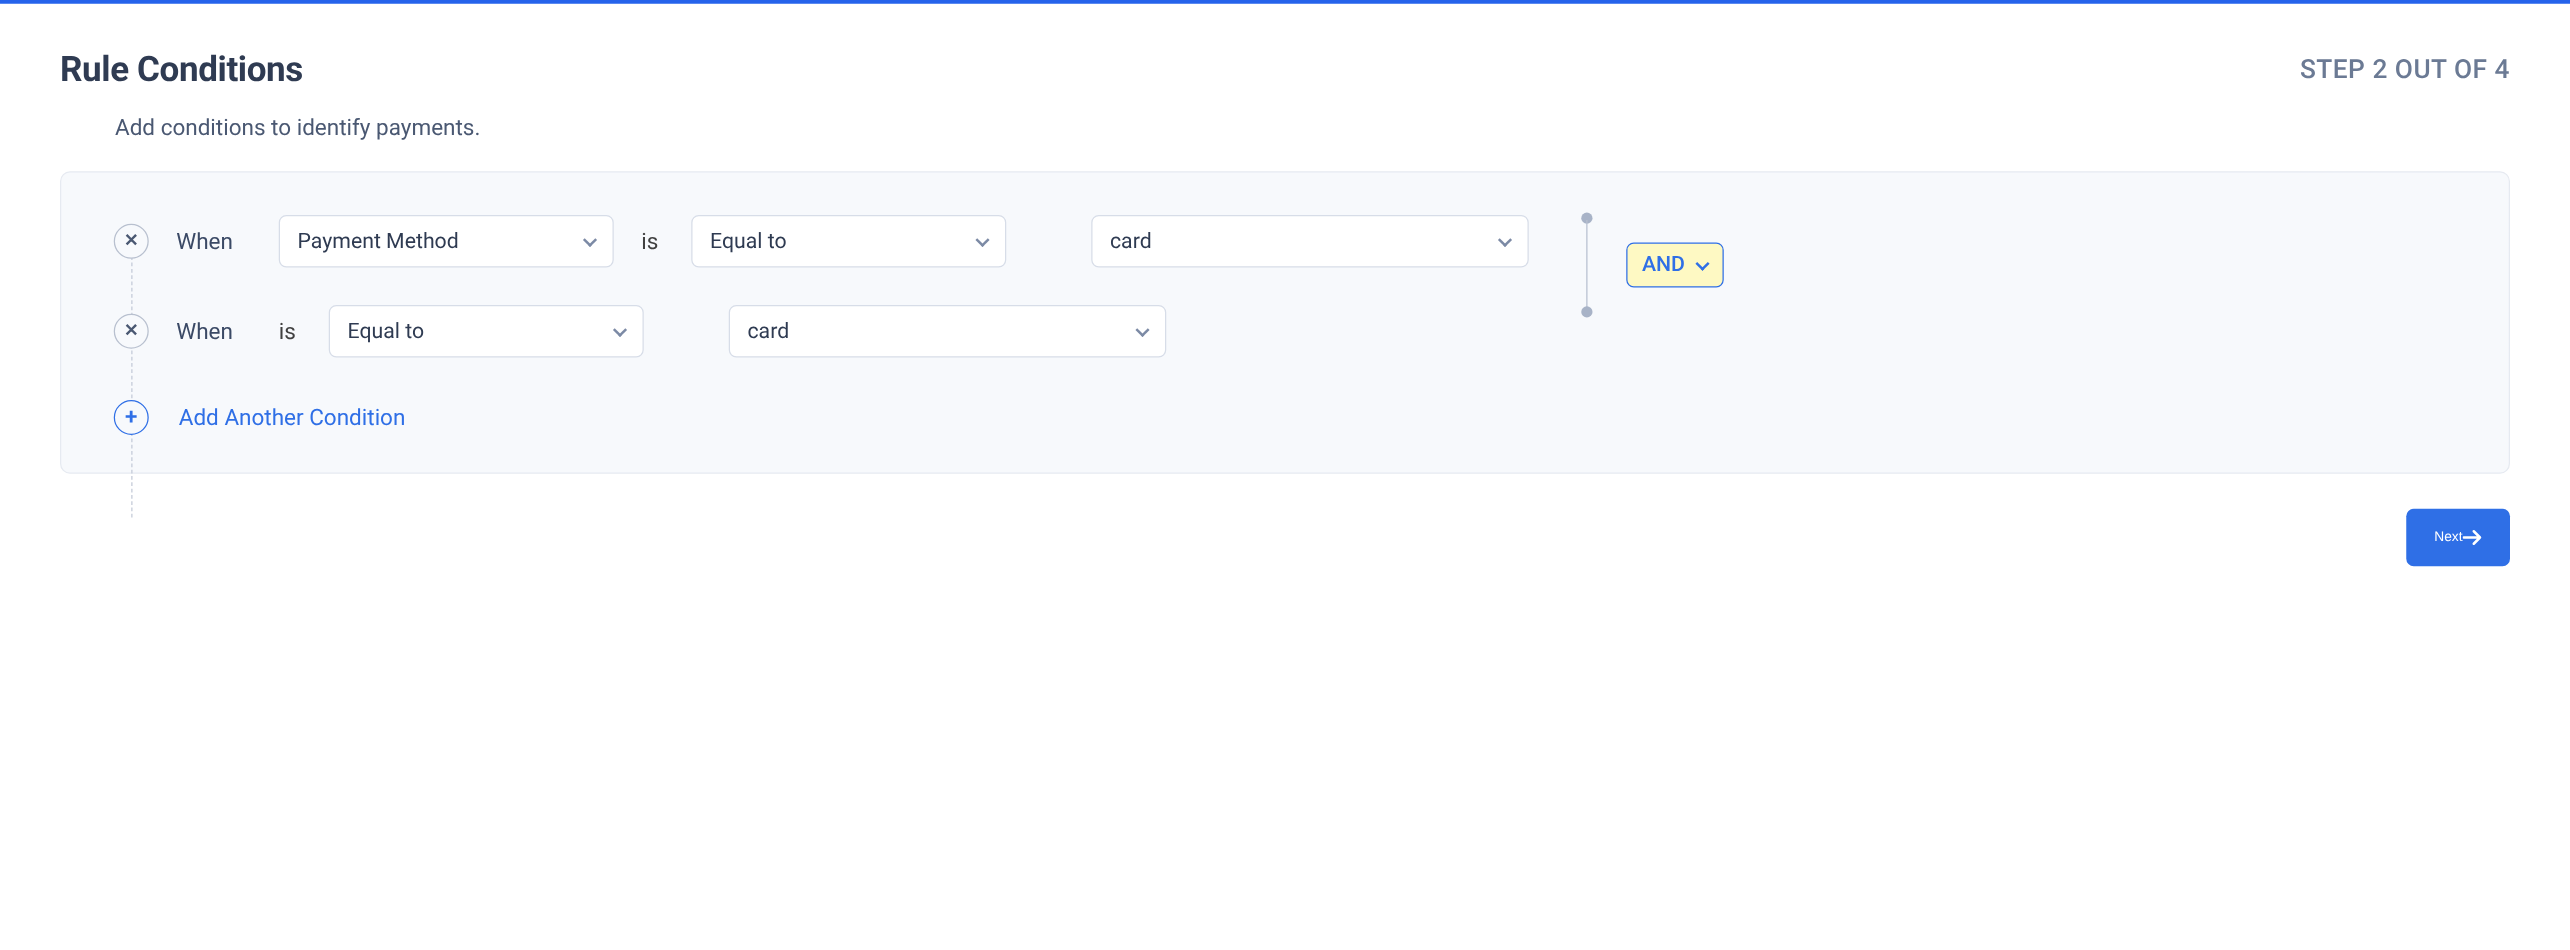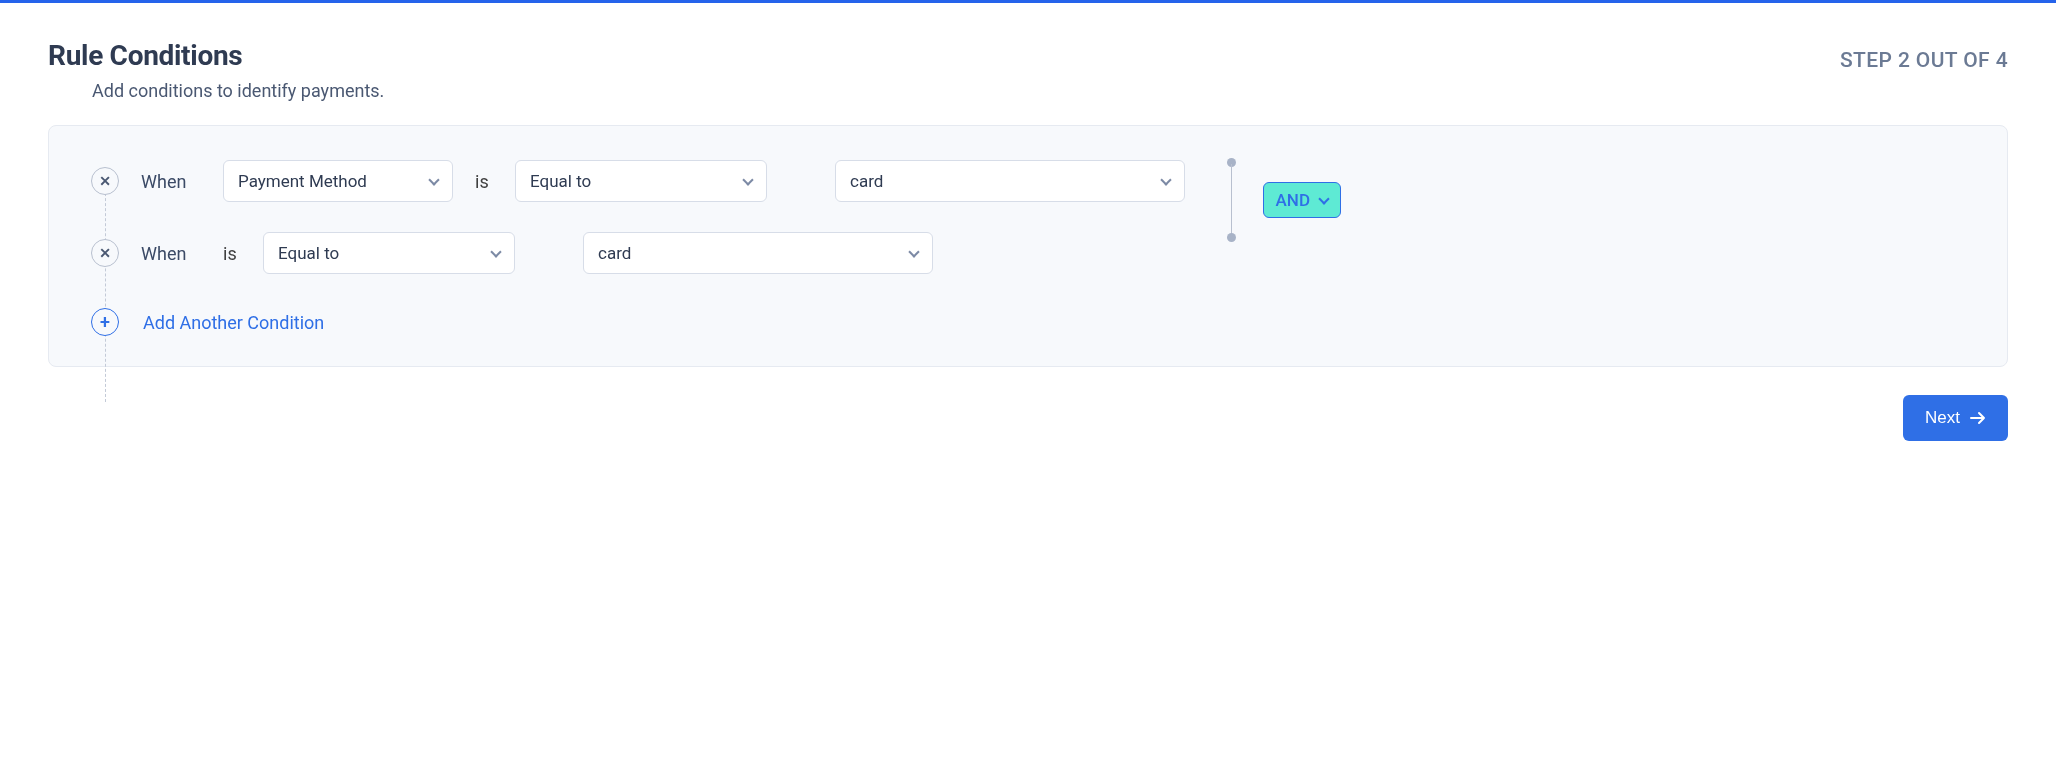--- a/index.html
+++ b/index.html
@@ -1,53 +1,53 @@
 <!DOCTYPE html>
 <html><head>
   <meta charset="utf-8">
   <style>
     * { box-sizing: border-box; margin: 0; padding: 0; }
     body { font-family: -apple-system, BlinkMacSystemFont, "Segoe UI", Roboto, "Helvetica Neue", Arial, sans-serif; background: #fff; color: #3b4a66; padding: 0; }
     .page { border-top: 3px solid #2563eb; padding: 36px 48px 32px 48px; }
-    .header { display: flex; justify-content: space-between; align-items: flex-end; margin-bottom: 8px; }
+    .header { display: flex; justify-content: space-between; align-items: center; margin-bottom: 20px; }
     .title { font-size: 28px; font-weight: 700; color: #2f3b52; letter-spacing: -0.3px; }
     .step { color: #6b7a94; font-size: 21px; letter-spacing: 0.4px; font-weight: 500; }
     .subtitle { color: #4a5872; font-size: 18px; margin-top: 6px; margin-bottom: 24px; font-weight: 400; margin-left: 44px; }
     .panel { background: #f7f9fc; border: 1px solid #e6eaf1; border-radius: 8px; padding: 34px 42px 30px 42px; position: relative; }
     .timeline-line { position: absolute; left: 14px; top: 18px; width: 0; border-left: 1.5px dashed #c3cad7; height: calc(100% + 48px); z-index: 0; }
     .row { display: flex; align-items: center; gap: 22px; position: relative; z-index: 1; }
     .row + .row { margin-top: 30px; }
     .marker { flex: 0 0 auto; }
     .marker.remove { width: 28px; height: 28px; border-radius: 50%; background: #f7f9fc; border: 1.5px solid #b8c0cf; display: flex; align-items: center; justify-content: center; cursor: pointer; position: relative; z-index: 2; }
     .marker.remove .x { font-size: 14px; line-height: 1; font-weight: 600; color: #4a5872; }
     .when { font-size: 18px; color: #3b4a66; width: 60px; flex: 0 0 auto; font-weight: 400; }
     .is { font-size: 18px; color: #404040; flex: 0 0 auto; width: 18px; font-weight: 400; }
     .select { background: #fff; border: 1px solid #d7dde8; border-radius: 6px; height: 42px; display: flex; align-items: center; justify-content: space-between; padding: 0 14px; cursor: pointer; }
     .select .sel-text { font-size: 17px; color: #2f3b52; }
     .select .chev { border: solid #7c8aa5; border-width: 0 2px 2px 0; display: inline-block; padding: 3px; transform: rotate(45deg); margin-left: 10px; margin-top: -3px; }
-    .field-select { width: 230px; flex: 0 0 auto; }
+    .field-select { width: 268px; flex: 0 0 auto; }
     .op-select { width: 252px; flex: 0 0 auto; text-align: right; }
     .val-select { width: 350px; flex: 0 0 auto; margin-left: 46px; }
     .connector-col { position: absolute; right: -156px; top: -6px; height: 92px; display: flex; align-items: center; }
     .bracket { position: relative; width: 24px; height: 88px; margin-left: 18px; }
     .bracket .vline { position: absolute; left: 4px; top: 8px; bottom: 8px; width: 1.5px; background: #b8c0cf; }
     .bracket .dot { position: absolute; left: 0; width: 9px; height: 9px; border-radius: 50%; background: #a8b3c7; }
     .bracket .dot.top { top: 2px; }
     .bracket .dot.bot { bottom: 2px; }
-    .and-select { border: 1.2px solid #2f6fe6; border-radius: 6px; height: 36px; display: flex; align-items: center; justify-content: space-between; padding: 16px 12px; gap: 10px; cursor: pointer; background: #5eead4; margin-left: 12px; text-align: center; }
+    .and-select { border: 1.2px solid #2f6fe6; border-radius: 6px; height: 36px; display: flex; align-items: center; justify-content: space-between; padding: 16px 12px; gap: 10px; cursor: pointer; background: #fef9c3; margin-left: 12px; text-align: center; }
     .and-select .and-text { color: #2f6fe6; font-size: 17px; font-weight: 500; }
     .and-select .chev-blue { border: solid #2f6fe6; border-width: 0 2px 2px 0; display: inline-block; padding: 3px; transform: rotate(45deg); margin-top: -3px; }
     .row-with-connector { position: relative; }
     .row-container { position: relative; width: fit-content; }
     .add-row { display: flex; align-items: center; gap: 24px; margin-top: 34px; position: relative; z-index: 1; }
     .add-marker { width: 28px; height: 28px; border-radius: 50%; border: 1.6px solid #2f6fe6; display: flex; align-items: center; justify-content: center; cursor: pointer; background: #f7f9fc; position: relative; z-index: 2; }
     .add-marker .plus { font-size: 18px; line-height: 1; font-weight: 600; color: #2f6fe6; margin-top: -1px; }
     .add-text { color: #2f6fe6; font-size: 18px; font-weight: 400; cursor: pointer; }
     .footer { display: flex; justify-content: flex-end; margin-top: 28px; }
-    .next-btn { background: #2f6fe6; color: #fff; border: none; border-radius: 6px; height: 46px; padding: 12px 22px; font-size: 17px; font-weight: 500; display: flex; align-items: center; gap: 10px; cursor: pointer; }
+    .next-btn { background: #2f6fe6; color: #fff; border: none; border-radius: 6px; height: 46px; padding: 12px 22px; font-size: 11px; font-weight: 500; display: flex; align-items: center; gap: 0; cursor: pointer; }
     .next-btn .arrow { display: inline-block; }
     .next-btn .arrow svg { display: block; }
     .rows-with-add { position: relative; }
   </style>
 </head>
 <body>
 
 <div class="page">
 
   <div class="header">

